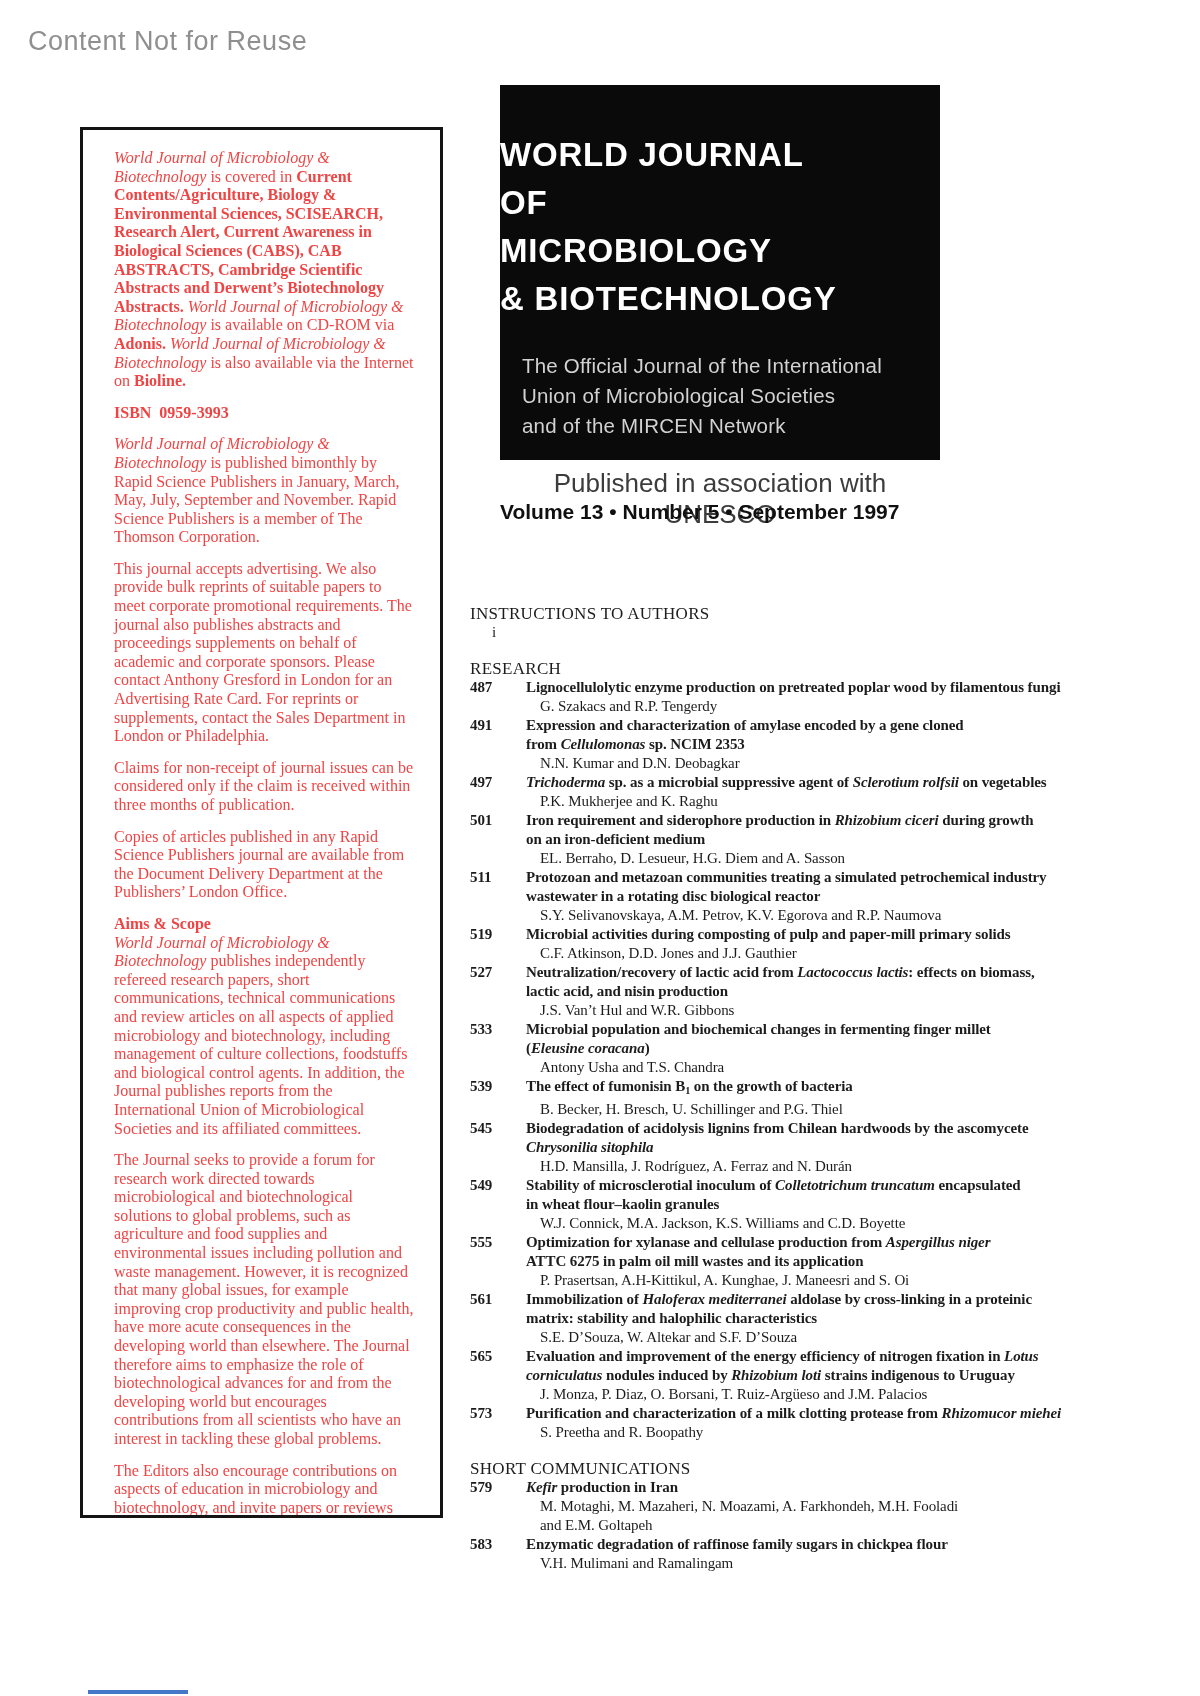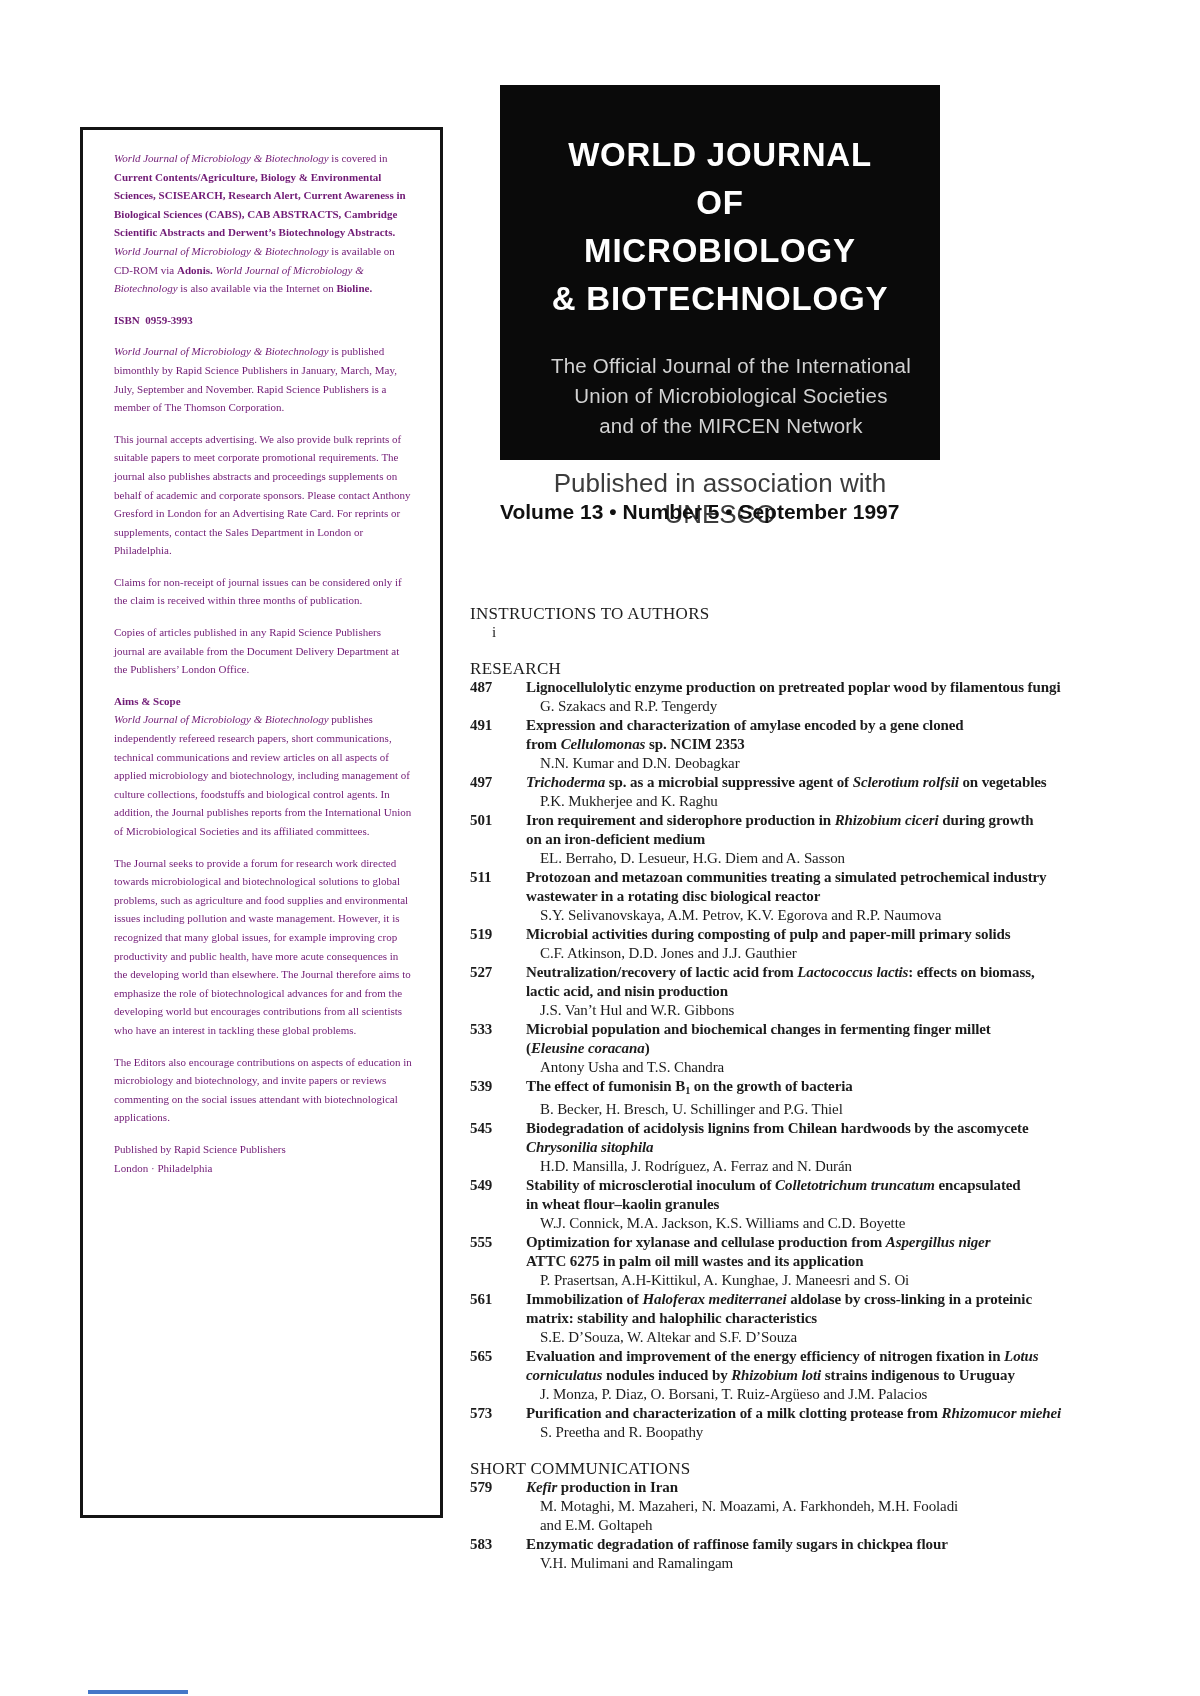--- a/index.html
+++ b/index.html
@@ -10,25 +10,25 @@
   .sub{font-size:0.68em;vertical-align:-0.28em;font-weight:inherit;}
 
   
   #watermark{position:absolute;left:28px;top:26px;font-family:"Liberation Sans",sans-serif;
              font-size:27px;color:#8f8f8f;letter-spacing:0.5px;}
 
   
   #info-box{position:absolute;left:80px;top:127px;width:363px;height:1391px;
             border:3px solid #141414;box-sizing:border-box;padding:19px 26px 16px 31px;
             overflow:hidden;}
-  #info-box p{margin:0 0 13px 0;font-size:11px;line-height:18.6px;color:#701a75;}
+  #info-box p{margin:0 0 13px 0;font-size:16px;line-height:18.6px;color:#ef4444;}
 
   
   #masthead{position:absolute;left:500px;top:85px;width:440px;height:375px;background:#0a0a0a;
-            box-sizing:border-box;padding-top:46px;text-align:center;}
+            box-sizing:border-box;padding-top:46px;text-align:left;}
   .title-line{font-family:"Liberation Sans",sans-serif;font-weight:bold;font-size:33px;
               line-height:48px;color:#ffffff;letter-spacing:0.8px;}
   #subtitle{margin-top:28px;}
   .subtitle-line{font-family:"Liberation Sans",sans-serif;font-size:20.5px;line-height:30px;
                  color:#d2d2d2;letter-spacing:0.2px;padding-left:22px;}
 
   #association{position:absolute;left:500px;top:468px;width:440px;text-align:center;
                font-family:"Liberation Sans",sans-serif;font-size:26px;color:#3c3c3c;}
   #issue{position:absolute;left:500px;top:500px;width:440px;text-align:left;
          font-family:"Liberation Sans",sans-serif;font-size:21px;font-weight:bold;color:#101010;}
@@ -46,20 +46,21 @@
   .toc-authors{font-weight:normal;margin-left:32px;}
 
   
   #blue-mark{position:absolute;left:88px;top:1690px;width:100px;height:4px;background:#4577c8;}
 </style>
 </head>
 <body>
 
 <div id="page">
 
+  <div id="watermark">Content Not for Reuse</div>
 
   <div id="info-box">
       <p><span class="it">World Journal of Microbiology &amp; Biotechnology</span><span> is covered in </span><span class="bd">Current Contents/Agriculture, Biology &amp; Environmental Sciences, SCISEARCH, Research Alert, Current Awareness in Biological Sciences (CABS), CAB ABSTRACTS, Cambridge Scientific Abstracts and Derwent’s Biotechnology Abstracts.</span><span> </span><span class="it">World Journal of Microbiology &amp; Biotechnology</span><span> is available on CD-ROM via </span><span class="bd">Adonis.</span><span> </span><span class="it">World Journal of Microbiology &amp; Biotechnology</span><span> is also available via the Internet on </span><span class="bd">Bioline.</span></p>
       <p><span class="bd">ISBN&nbsp; 0959-3993</span></p>
       <p><span class="it">World Journal of Microbiology &amp; Biotechnology</span><span> is published bimonthly by Rapid Science Publishers in January, March, May, July, September and November. Rapid Science Publishers is a member of The Thomson Corporation.</span></p>
       <p><span>This journal accepts advertising. We also provide bulk reprints of suitable papers to meet corporate promotional requirements. The journal also publishes abstracts and proceedings supplements on behalf of academic and corporate sponsors. Please contact Anthony Gresford in London for an Advertising Rate Card. For reprints or supplements, contact the Sales Department in London or Philadelphia.</span></p>
       <p><span>Claims for non-receipt of journal issues can be considered only if the claim is received within three months of publication.</span></p>
       <p><span>Copies of articles published in any Rapid Science Publishers journal are available from the Document Delivery Department at the Publishers’ London Office.</span></p>
       <p><span class="bd">Aims &amp; Scope</span><br><span class="it">World Journal of Microbiology &amp; Biotechnology</span><span> publishes independently refereed research papers, short communications, technical communications and review articles on all aspects of applied microbiology and biotechnology, including management of culture collections, foodstuffs and biological control agents. In addition, the Journal publishes reports from the International Union of Microbiological Societies and its affiliated committees.</span></p>
       <p><span>The Journal seeks to provide a forum for research work directed towards microbiological and biotechnological solutions to global problems, such as agriculture and food supplies and environmental issues including pollution and waste management. However, it is recognized that many global issues, for example improving crop productivity and public health, have more acute consequences in the developing world than elsewhere. The Journal therefore aims to emphasize the role of biotechnological advances for and from the developing world but encourages contributions from all scientists who have an interest in tackling these global problems.</span></p>

